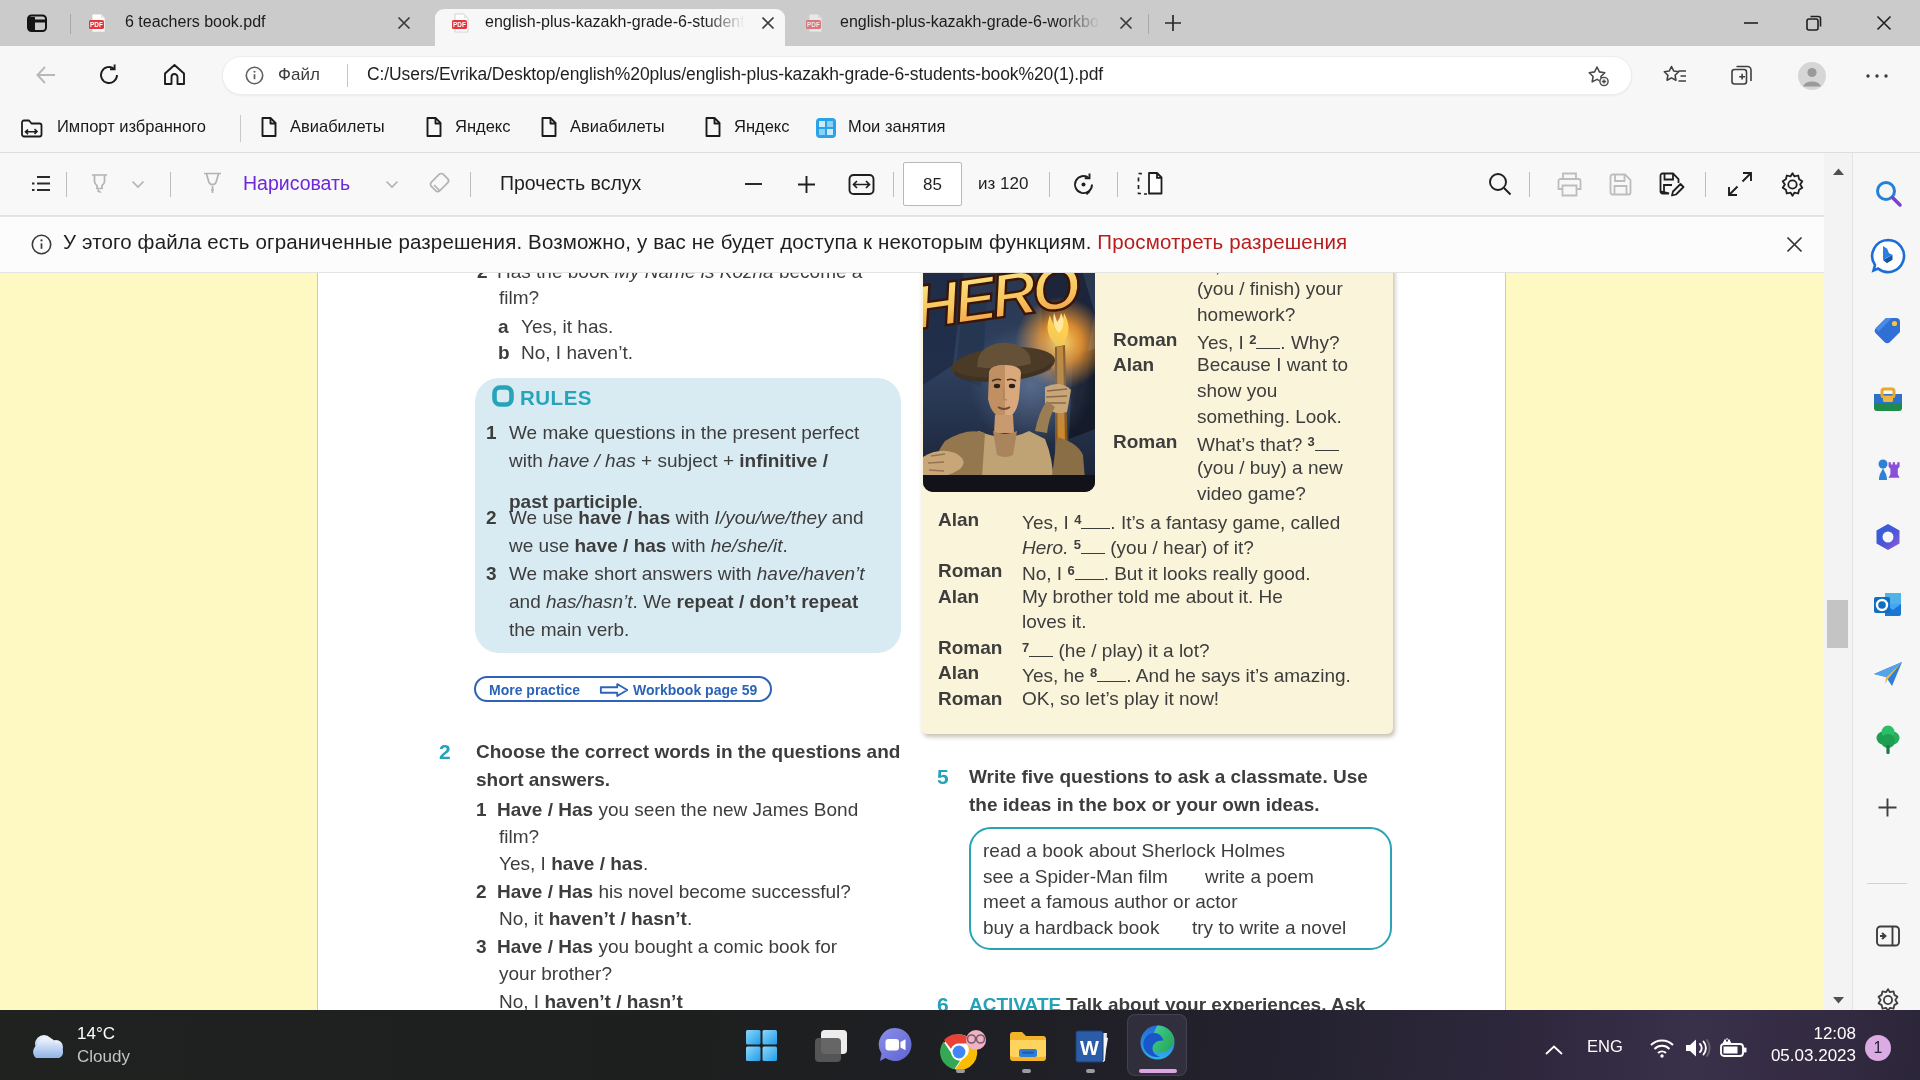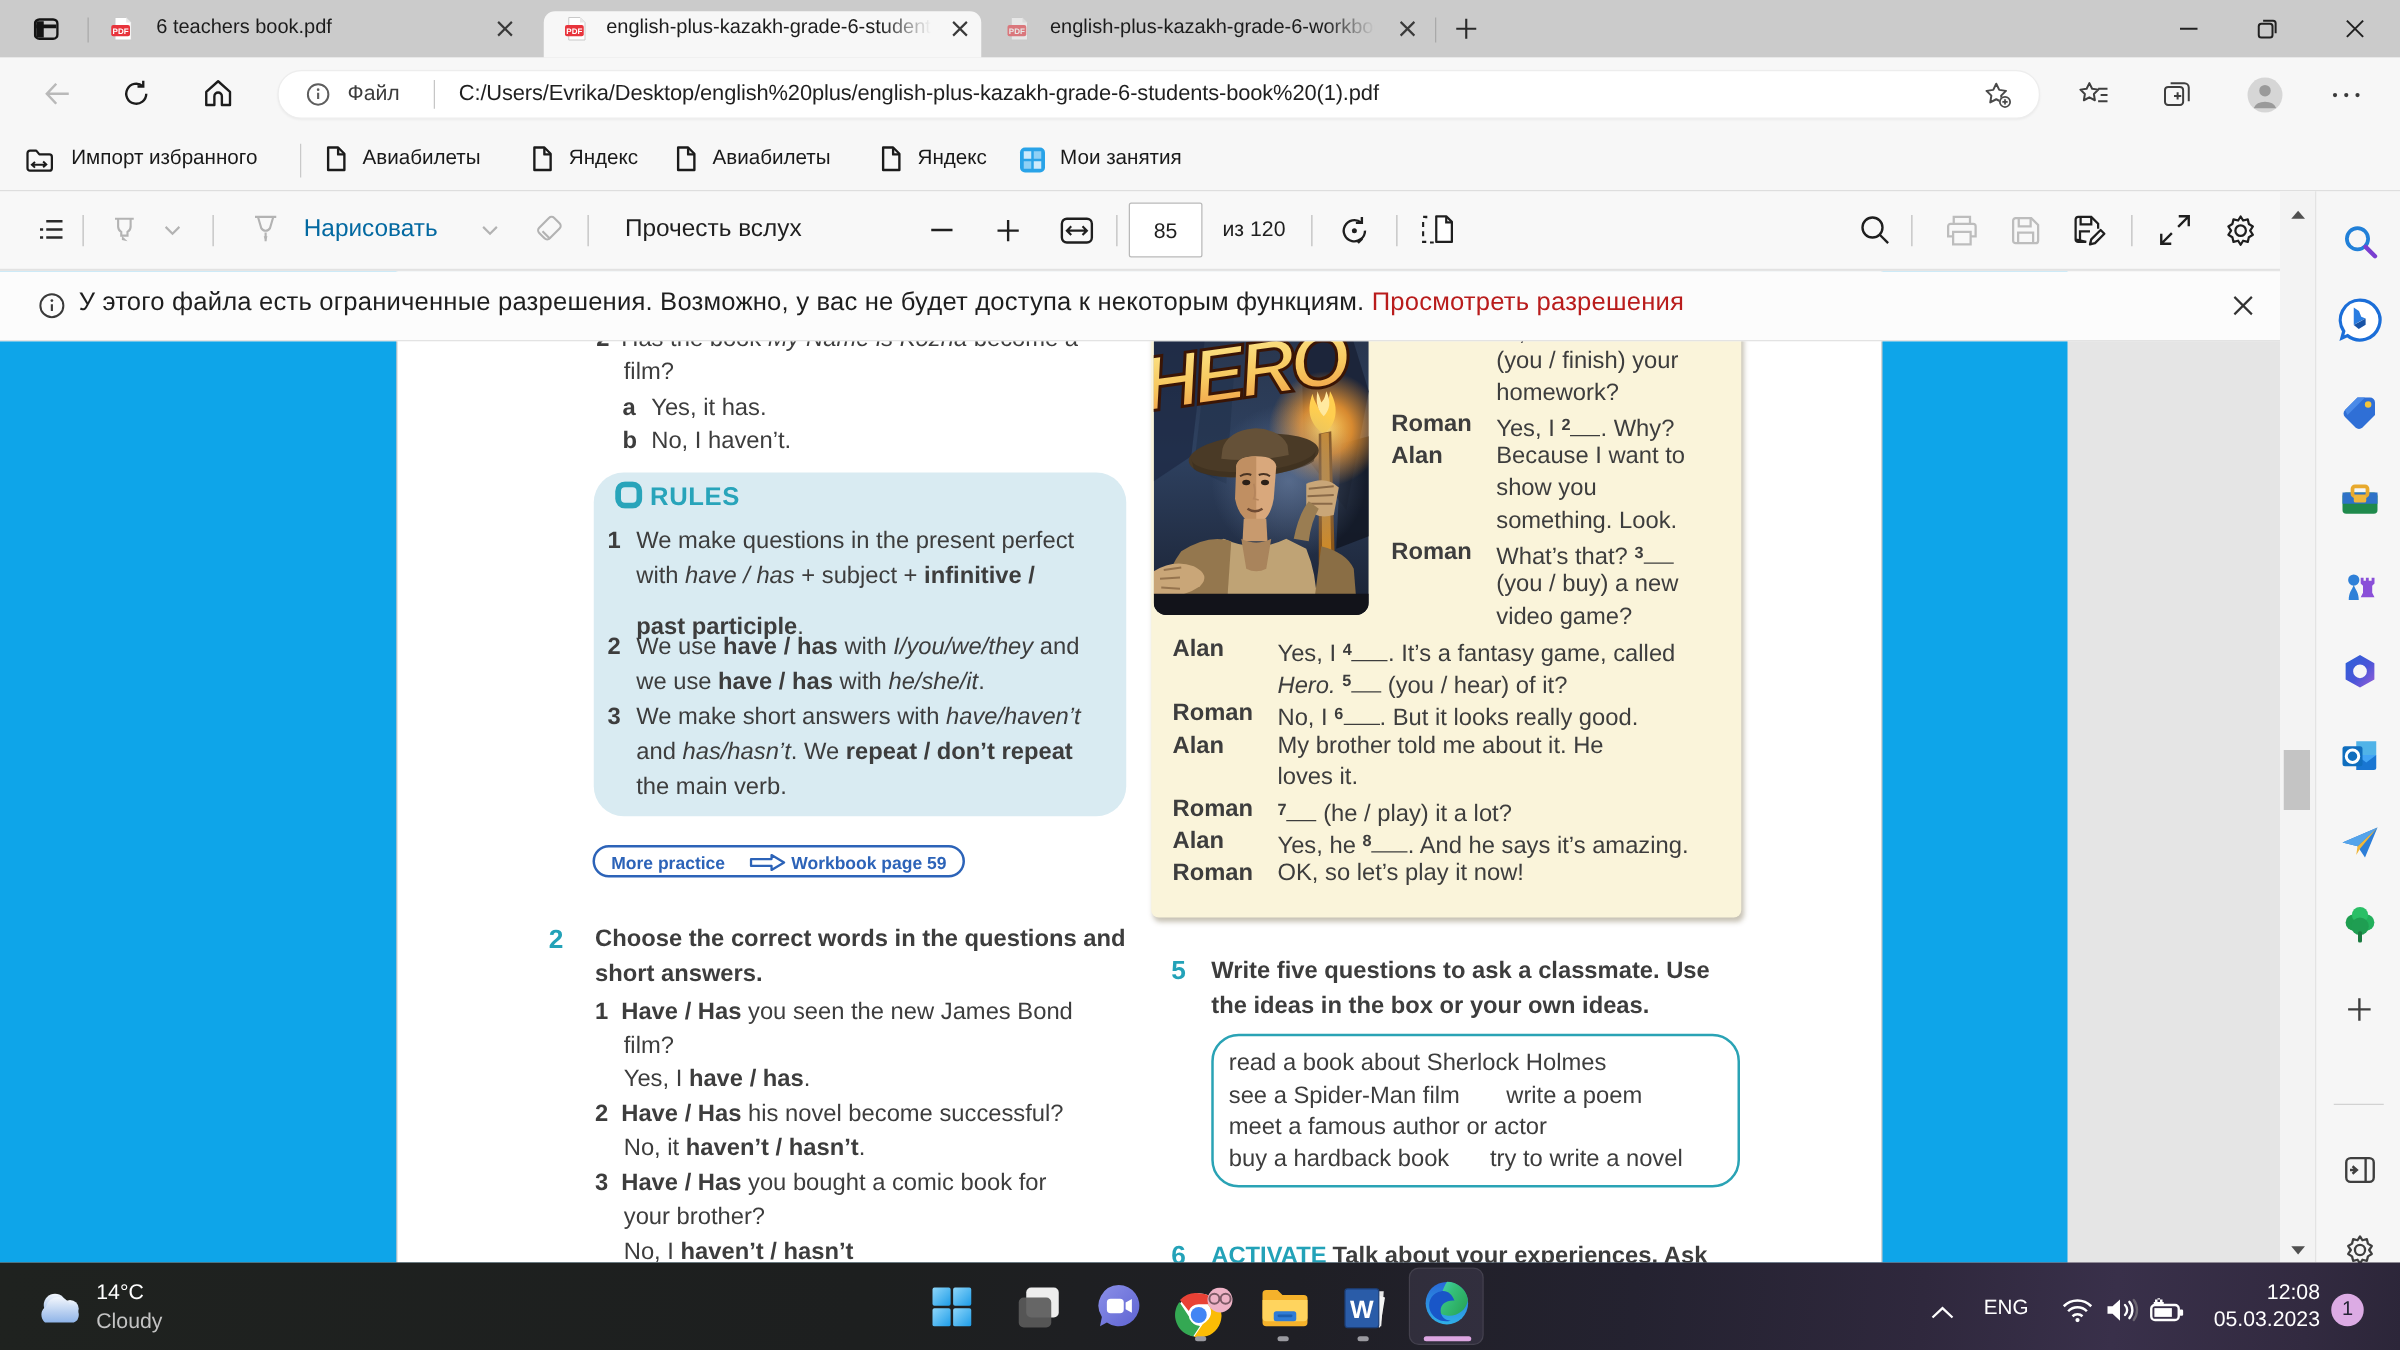--- a/index.html
+++ b/index.html
@@ -7,21 +7,21 @@
   .abs { position:absolute; }
   .nw { white-space:nowrap; }
   .ovl { left:0; top:0; width:1920px; height:1080px; z-index:7; }
   #stage { position:relative; width:1920px; height:1080px; background:#e5e5e5; }
   
   #titlebar { left:0; top:0; width:1920px; height:46px; background:#cbcbcb; }
   #navbar   { left:0; top:46px; width:1920px; height:59px; background:#f7f7f7; }
   #bookbar  { left:0; top:105px; width:1920px; height:48px; background:#f7f7f7; border-bottom:1px solid #dedede; }
   #pdfbar   { left:0; top:153px; width:1852px; height:63px; background:#f8f8f8; border-bottom:1px solid #e2e2e2; }
   #warnbar  { left:0; top:217px; width:1824px; height:56px; background:#fcfcfc; border-bottom:1px solid #e3e3e3; z-index:6; }
-  #viewer   { left:0; top:217px; width:1654px; height:793px; background:#0ea5e9; z-index:1; overflow:hidden; }
+  #viewer   { left:0; top:217px; width:1824px; height:793px; background:#fef9c3; z-index:1; overflow:hidden; }
   #scrollcol{ left:1824px; top:153px; width:28px; height:857px; background:#f3f3f3; z-index:2; }
   #sidebar  { left:1852px; top:153px; width:68px; height:857px; background:#f6f6f6; border-left:1px solid #e3e3e3; z-index:2; }
   #taskbar  { left:0; top:1010px; width:1920px; height:70px; z-index:9;
     background:linear-gradient(95deg,#1f221f 0%,#1d1f1f 36%,#1f1f25 54%,#242230 68%,#2f283d 80%,#39304a 88%,#322a40 96%,#2c2639 100%); }
   .tabtxt { font-size:16px; color:#1c1c1c; }
   .sep-v { width:1px; background:#a9a9a9; }
   svg { display:block; }
   .bm { font-size:16.5px; color:#191919; }
   .pill { background:#fff; border-radius:19px; }
   .fade-r { -webkit-mask-image:linear-gradient(90deg,#000 82%,transparent 97%); mask-image:linear-gradient(90deg,#000 82%,transparent 97%); }
@@ -376,21 +376,21 @@
     </svg>
     <svg class="abs" style="left:131px;top:180px" width="14" height="9" viewBox="0 0 14 9">
         <path d="M1.5 1.5 L7 7 L12.5 1.5" fill="none" stroke="#b3b3b3" stroke-width="1.7"></path>
       </svg>
     <div class="abs" style="left:170px;top:172px;width:1px;height:25px;background:#bdbdbd"></div>
 
     <svg class="abs" style="left:201px;top:171px" width="23" height="25" viewBox="0 0 23 25">
       <path d="M3 2.5 H20 M5.5 3 l2.5 8.5 a4 4 0 0 0 7 0 L17.5 3 M11.5 15 v7" fill="none" stroke="#b3b3b3" stroke-width="1.7"></path>
       <path d="M11.5 22 l-1.5 -4 h3 z" fill="#b3b3b3"></path>
     </svg>
-    <div class="abs nw" style="left:243px;top:172px;font-size:19.5px;color:#0369a1">Нарисовать</div>
+    <div class="abs nw" style="left:243px;top:172px;font-size:19.5px;color:#6d28d9">Нарисовать</div>
     <svg class="abs" style="left:385px;top:180px" width="14" height="9" viewBox="0 0 14 9">
         <path d="M1.5 1.5 L7 7 L12.5 1.5" fill="none" stroke="#b3b3b3" stroke-width="1.7"></path>
       </svg>
 
     <svg class="abs" style="left:428px;top:172px" width="24" height="24" viewBox="0 0 24 24">
       <rect x="5.5" y="2" width="12" height="17" rx="3" transform="rotate(45 11.5 10.5)" fill="none" stroke="#b3b3b3" stroke-width="1.7"></rect>
       <path d="M6 13 l6 6" stroke="#b3b3b3" stroke-width="1.7"></path>
     </svg>
     <div class="abs" style="left:470px;top:172px;width:1px;height:25px;background:#bdbdbd"></div>
     <div class="abs nw" style="left:500px;top:172px;font-size:19.5px;color:#1f1f1f">Прочесть вслух</div>

